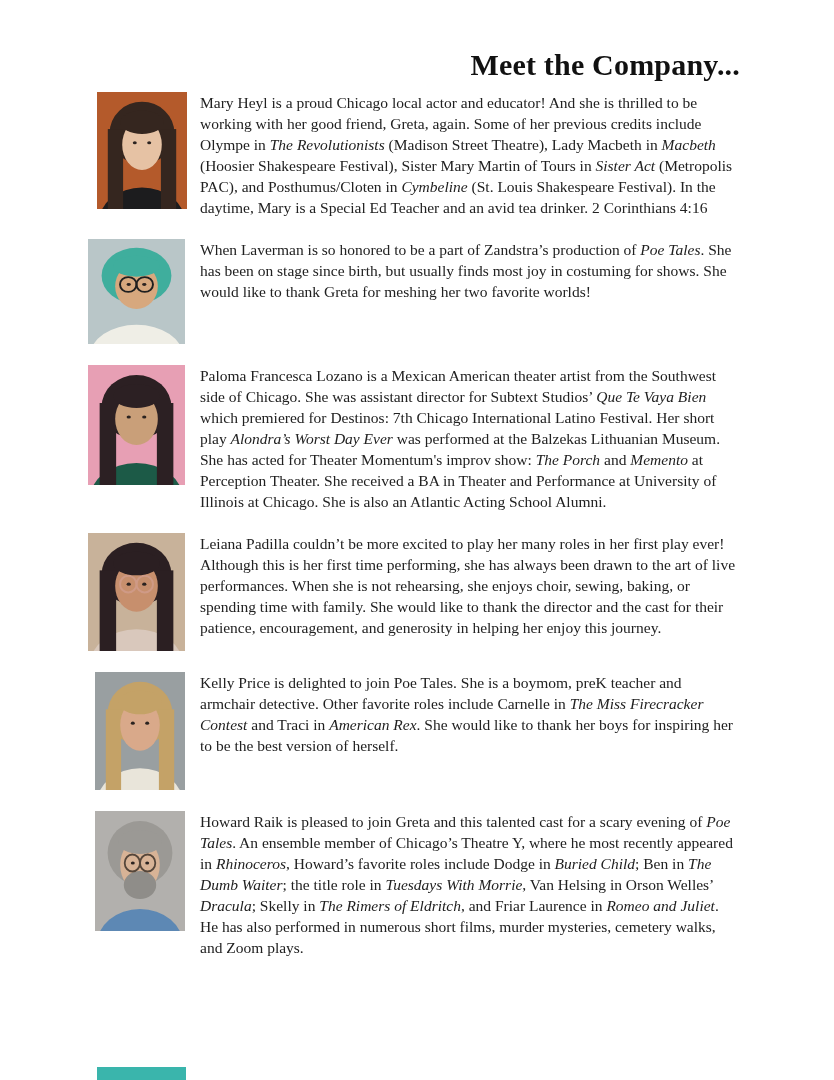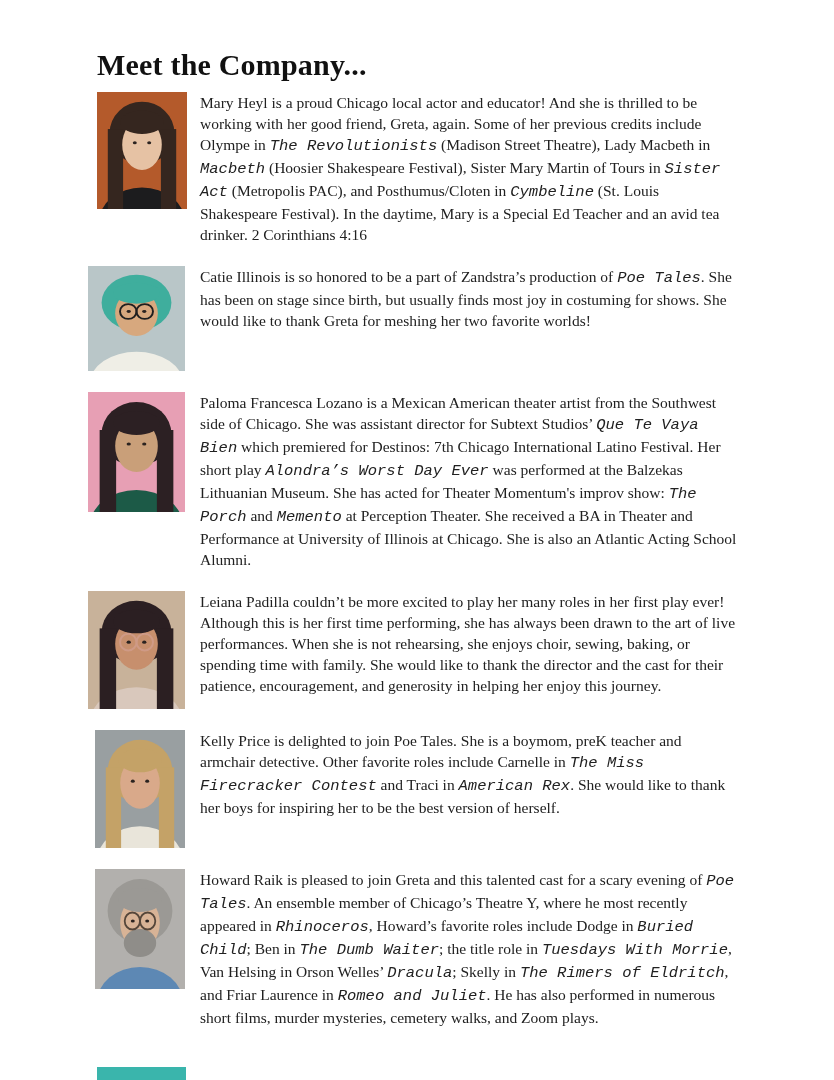--- a/index.html
+++ b/index.html
@@ -13,20 +13,21 @@
     font-family:"Liberation Serif", serif;
     color:#212121;
   }
   .title{
     font-family:"Liberation Serif", serif;
     font-weight:bold;
     font-size:30px;
     letter-spacing:0.2px;
     color:#111;
     margin:0 0 10px 0;
+    text-align:right;
   }
   .bio-row{
     display:flex;
     align-items:flex-start;
     margin-bottom:21px;
   }
   .photo-col{
     width:103px;
     flex:0 0 103px;
   }
@@ -35,21 +36,21 @@
     border:0;
   }
   .bio{
     flex:1;
     margin:0;
     font-size:15.5px;
     line-height:21px;
     text-align:left;
   }
   .seg-b{font-weight:normal;}
-  .seg-i{font-style:italic;font-family:Liberation Mono, monospace;}
+  .seg-i{font-style:italic;}
   .next-sliver{
     position:absolute;
     left:97px;
     bottom:0;
     width:89px;
     height:13px;
   }
 </style>
 </head>
 <body>
@@ -81,21 +82,21 @@
             <ellipse cx="50" cy="134" rx="48" ry="36" fill="#efeee6"></ellipse>
             <ellipse cx="50" cy="54" rx="22" ry="26" fill="#d7a87e"></ellipse>
             <ellipse cx="42" cy="52" rx="2.2" ry="1.6" fill="#2b2320"></ellipse>
             <ellipse cx="58" cy="52" rx="2.2" ry="1.6" fill="#2b2320"></ellipse>
             <circle cx="41.5" cy="52" r="8.5" fill="none" stroke="#1f1f1f" stroke-width="2"></circle>
             <circle cx="58.5" cy="52" r="8.5" fill="none" stroke="#1f1f1f" stroke-width="2"></circle>
             <line x1="49.5" y1="51" x2="50.5" y2="51" stroke="#1f1f1f" stroke-width="2"></line>
             <ellipse cx="50" cy="31" rx="24" ry="12" fill="#3fae9d"></ellipse>
           </svg>
         </div>
-        <p class="bio"><span class="seg-b">Catie Illinois</span><span class="seg-n"> is so honored to be a part of Zandstra’s production of </span><span class="seg-i">Poe Tales</span><span class="seg-n">. She has been on stage since birth, but usually finds most joy in costuming for shows. She would like to thank Greta for meshing her two favorite worlds!</span></p>
+        <p class="bio"><span class="seg-b">When Laverman</span><span class="seg-n"> is so honored to be a part of Zandstra’s production of </span><span class="seg-i">Poe Tales</span><span class="seg-n">. She has been on stage since birth, but usually finds most joy in costuming for shows. She would like to thank Greta for meshing her two favorite worlds!</span></p>
       </div>
       <div class="bio-row">
         <div class="photo-col">
           <svg viewBox="0 0 100 120" preserveAspectRatio="none" width="97" height="120" class="headshot" style="margin-left: -9px;">
             <rect x="0" y="0" width="100" height="120" fill="#e79fb4"></rect>
             <ellipse cx="50" cy="42" rx="36" ry="32" fill="#2c2023"></ellipse>
             <ellipse cx="50" cy="134" rx="48" ry="36" fill="#1c5a47"></ellipse>
             <rect x="12" y="38" width="17" height="82" fill="#2c2023"></rect>
             <rect x="71" y="38" width="17" height="82" fill="#2c2023"></rect>
             <ellipse cx="50" cy="54" rx="22" ry="26" fill="#c99f79"></ellipse>

